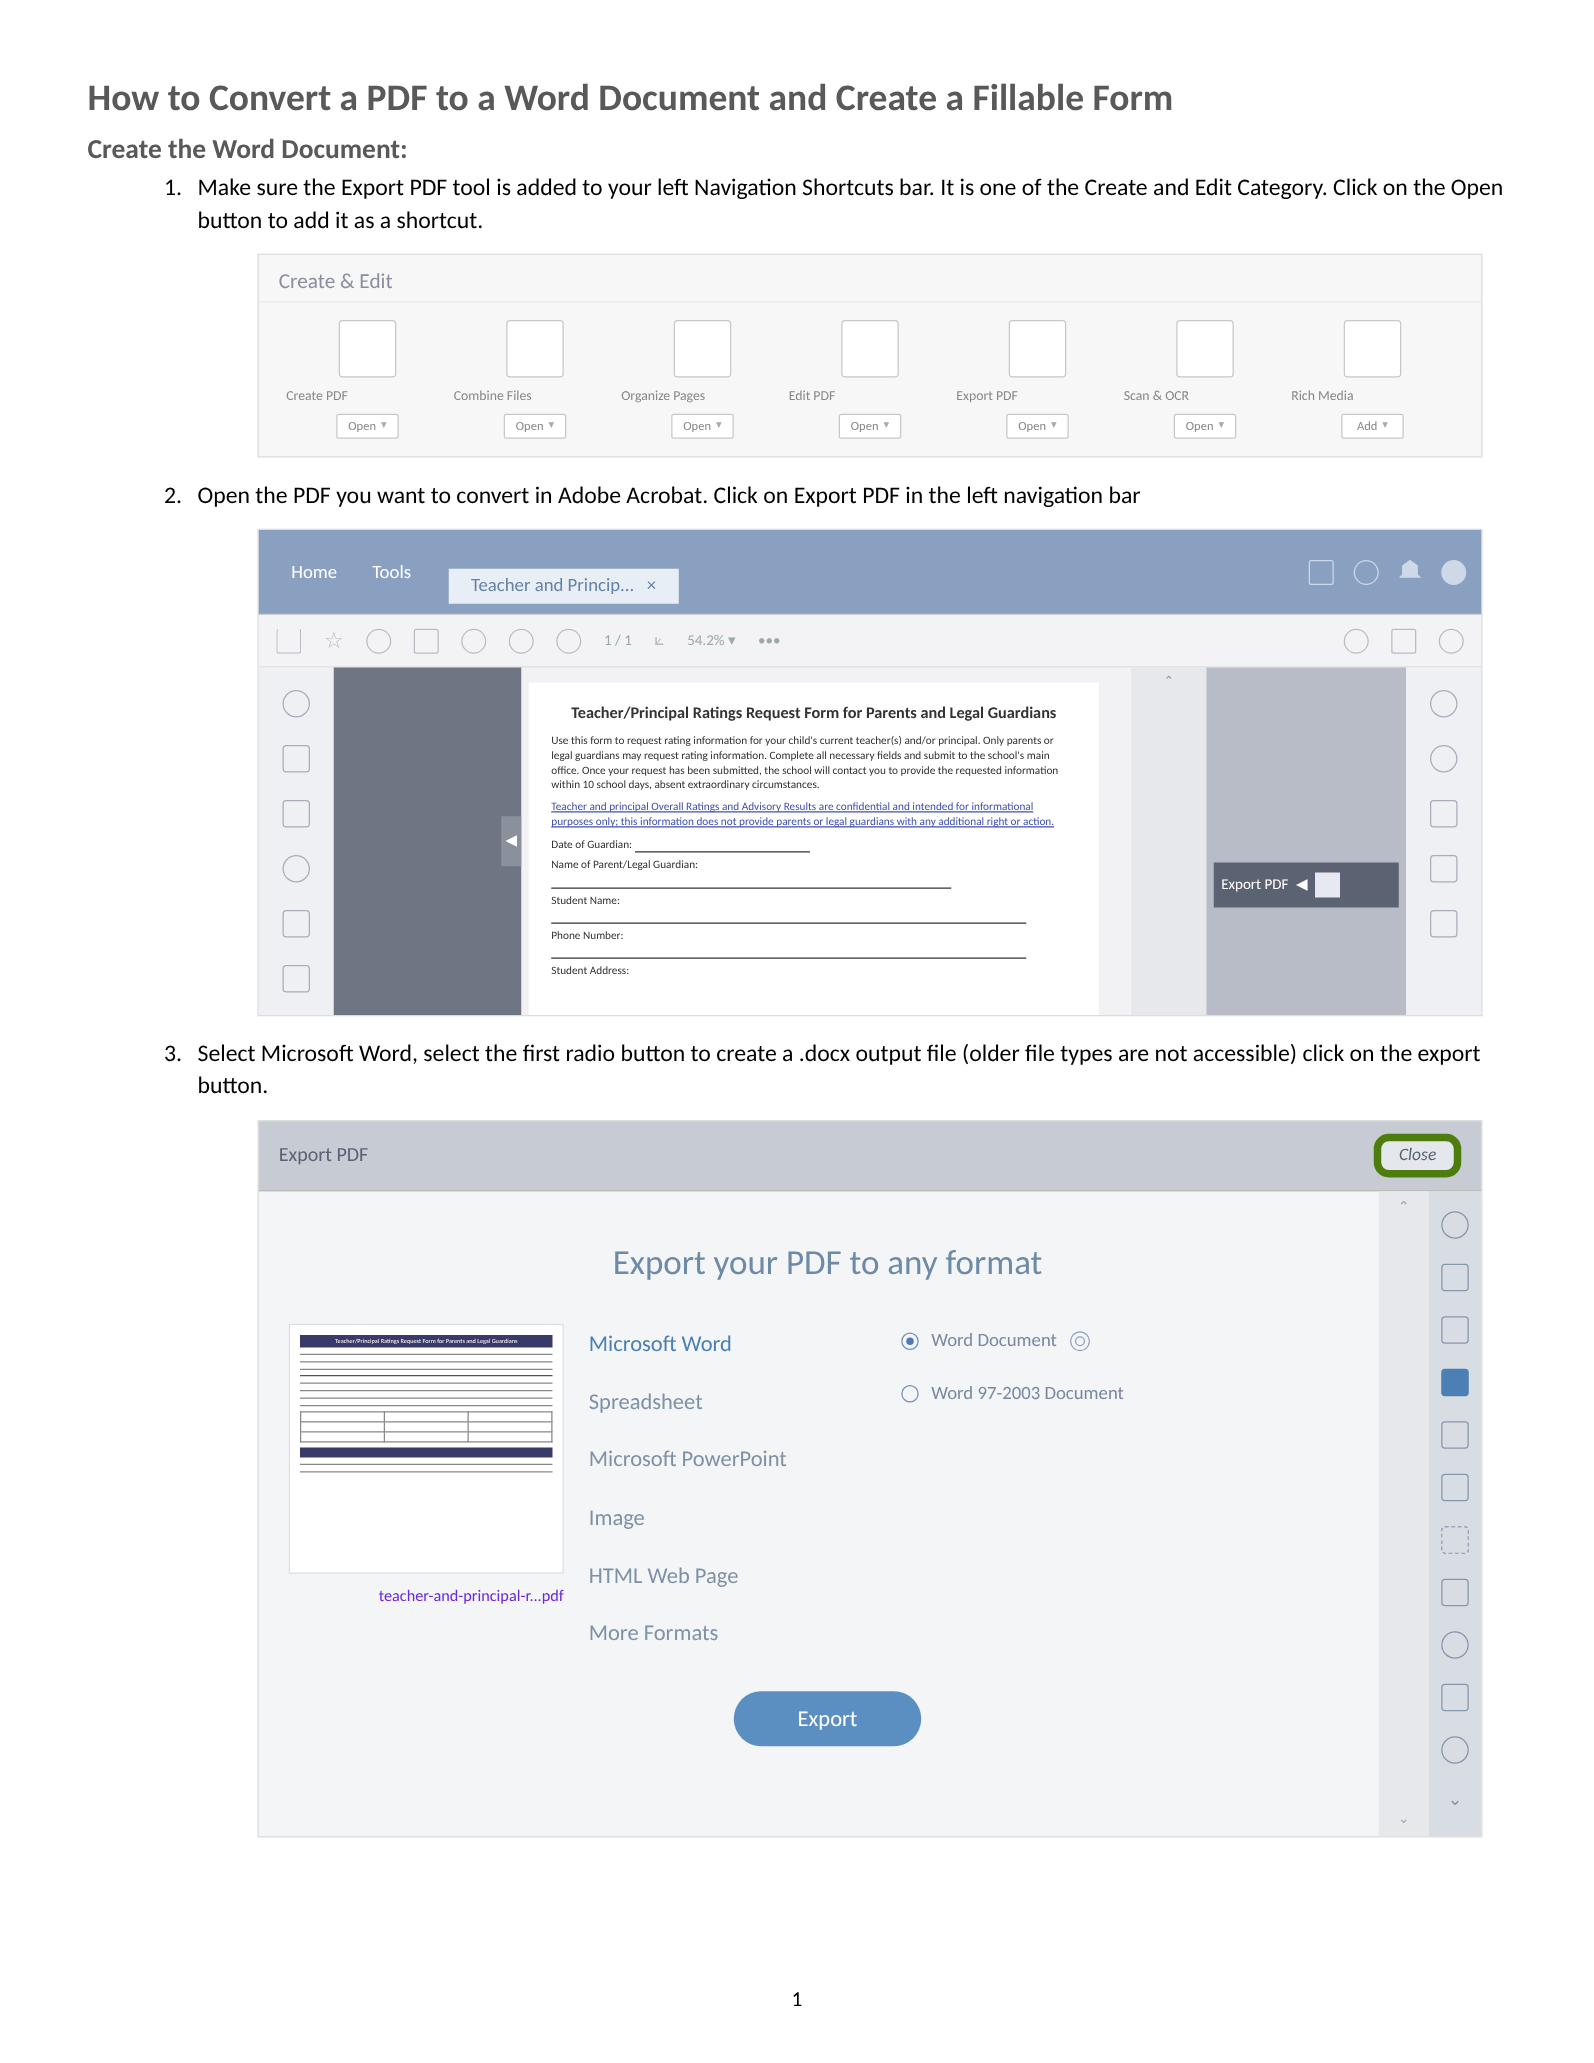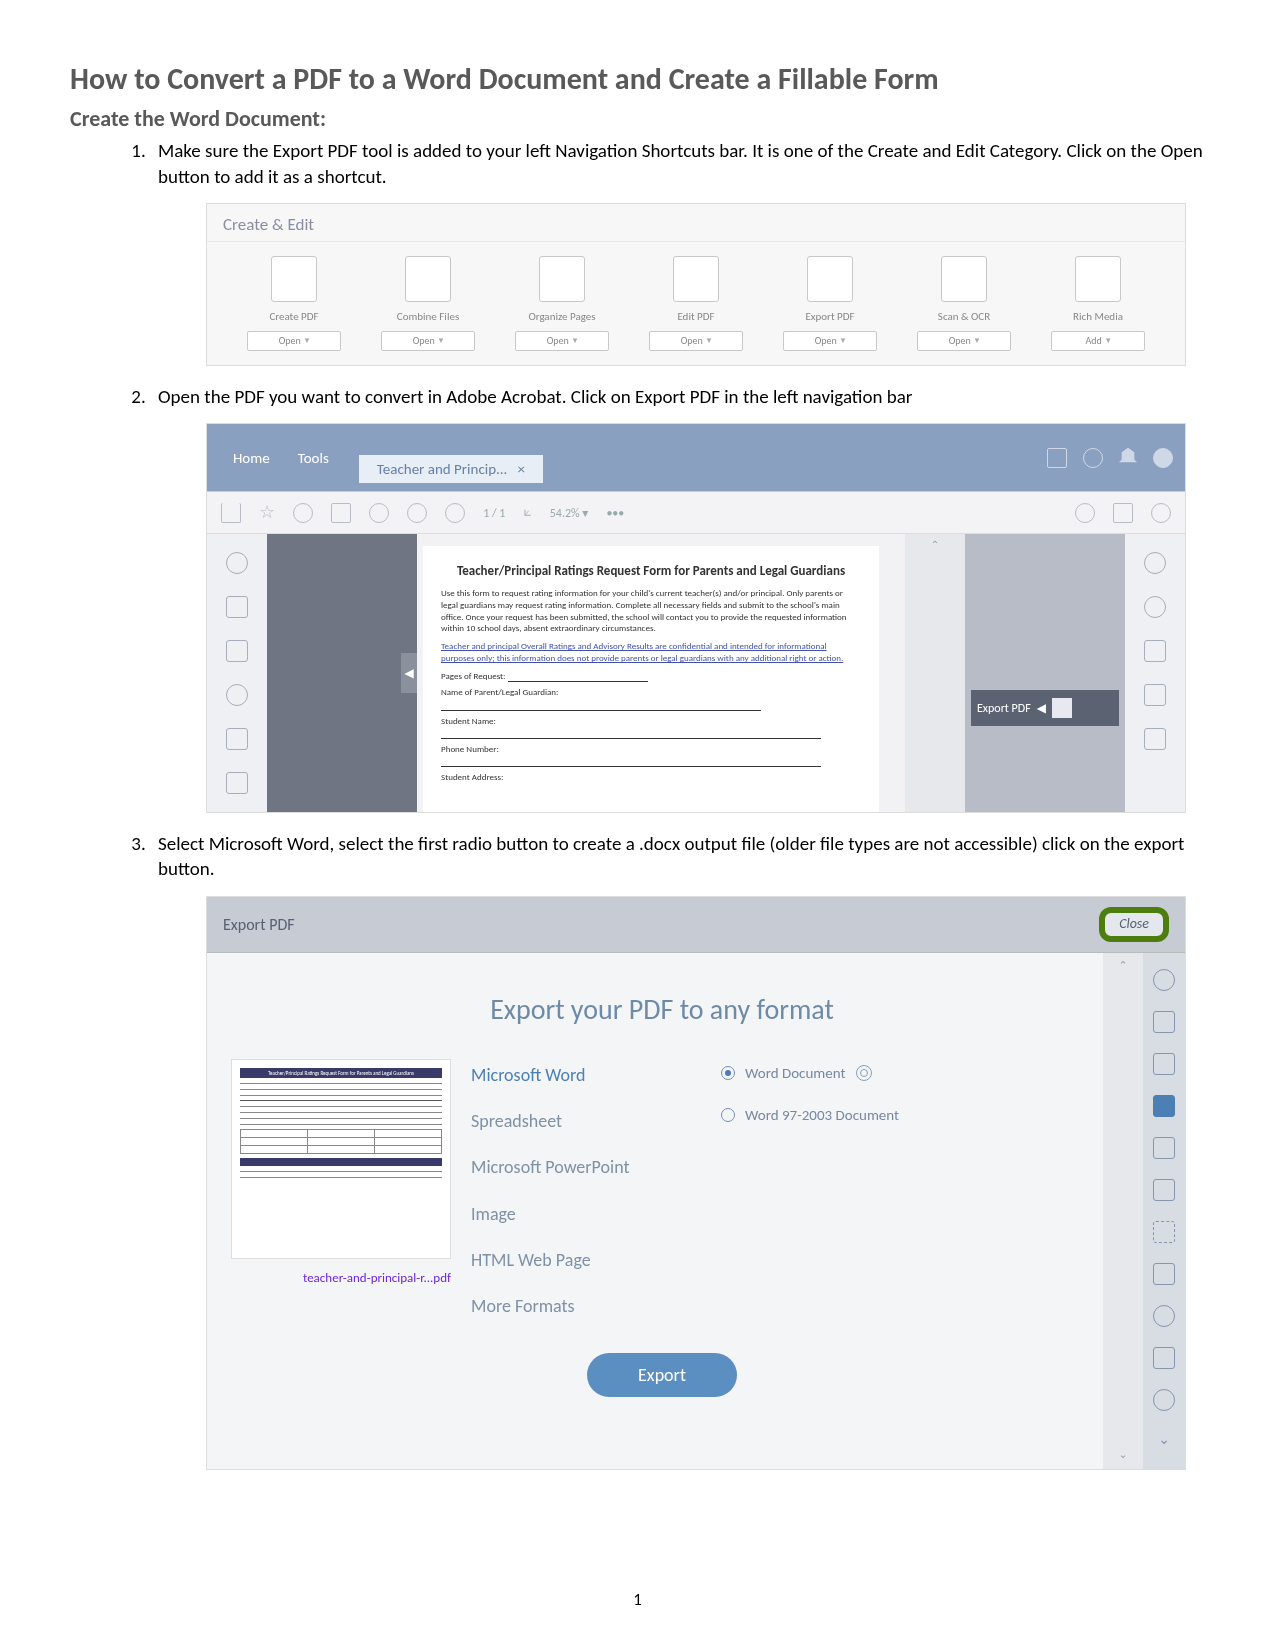--- a/index.html
+++ b/index.html
@@ -20,27 +20,27 @@
     margin: 14px 0 18px 48px;
     border: 1px solid #ddd;
     background: #f7f7f8;
     position: relative;
   }
 
   
   .ss1 { width: 980px; }
   .ss1-title { font-size: 17px; color: #8a8ea0; padding: 10px 16px 4px 16px; border-bottom: 1px solid #e8e8e8; }
   .ss1-row { display: flex; justify-content: space-between; padding: 14px 22px 14px 22px; }
-  .ss1-item { width: 130px; text-align: center; font-size: 11px; color: #888; }
+  .ss1-item { width: 130px; text-align: left; font-size: 11px; color: #888; }
   .ss1-icon {
     width: 46px; height: 46px; margin: 0 auto 8px auto;
     border: 1px solid #c8c8c8; border-radius: 3px; background: #fff;
   }
   .ss1-open {
-    margin: 6px auto 0 auto; width: 94px; padding: 2px 0;
+    margin: 6px auto 0 auto; width: 50px; padding: 2px 0;
     border: 1px solid #c8c8c8; border-radius: 2px; font-size: 10px; color: #888; background: #fff;
     display: flex; justify-content: center; gap: 4px;
   }
   .ss1-open .chev { font-size: 9px; color: #aaa; }
 
   
   .ss2 { width: 980px; background: #f2f2f4; }
   .ss2-tabs {
     display: flex; align-items: center; padding: 8px 12px;
     background: #8aa0c0; color: #fff; font-size: 15px;
@@ -265,21 +265,21 @@
           <div class="li"></div>
           <div class="li"></div>
         </div>
         <div class="gray-pane">
           <div class="chev-btn">◀</div>
         </div>
         <div class="doc-page">
           <h3>Teacher/Principal Ratings Request Form for Parents and Legal Guardians</h3>
           <p>Use this form to request rating information for your child's current teacher(s) and/or principal. Only parents or legal guardians may request rating information. Complete all necessary fields and submit to the school's main office. Once your request has been submitted, the school will contact you to provide the requested information within 10 school days, absent extraordinary circumstances.</p>
           <span class="ul">Teacher and principal Overall Ratings and Advisory Results are confidential and intended for informational purposes only; this information does not provide parents or legal guardians with any additional right or action.</span>
-          <div class="field"><span>Pages of Request:</span> <span class="line" style="width:140px"></span></div>
+          <div class="field"><span>Date of Guardian:</span> <span class="line" style="width:140px"></span></div>
           <div class="field"><span>Name of Parent/Legal Guardian:</span> <span class="line" style="width:320px"></span></div>
           <div class="field"><span>Student Name:</span> <span class="line" style="width:380px"></span></div>
           <div class="field"><span>Phone Number:</span> <span class="line" style="width:380px"></span></div>
           <div class="field"><span>Student Address:</span></div>
         </div>
         <div class="scroll-col">
             <span class="up">⌃</span>
           </div>
         <div class="right-pane">
           <div class="export-chip">

